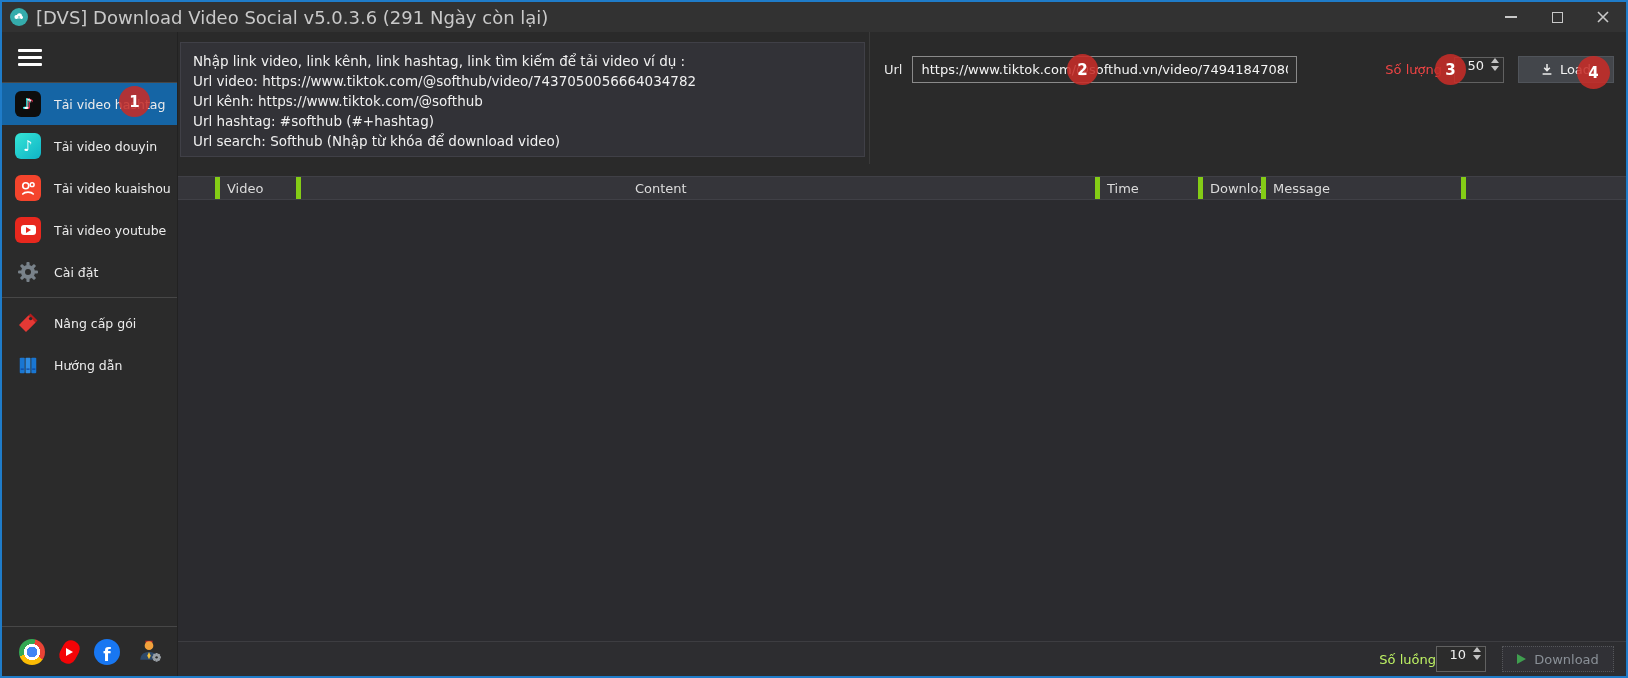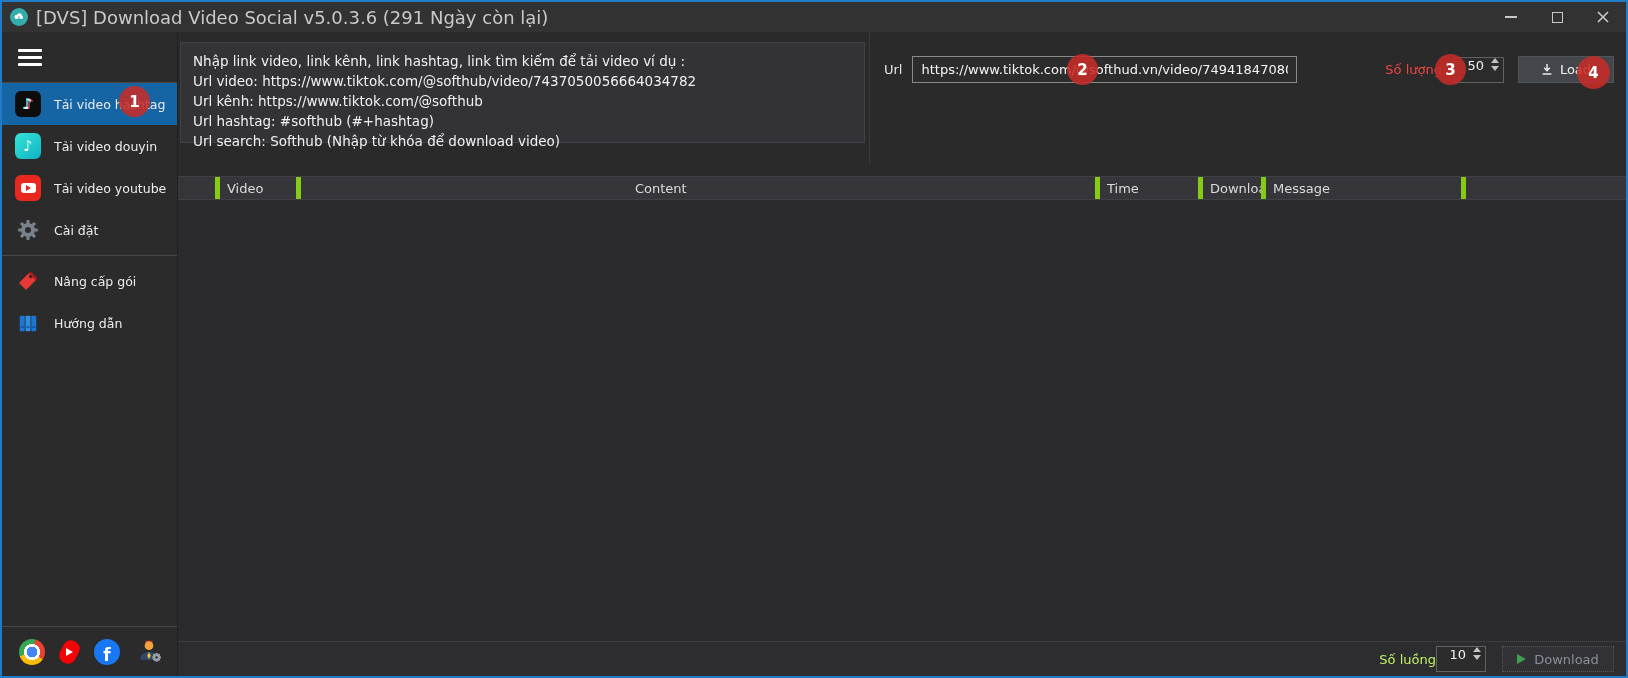--- a/index.html
+++ b/index.html
@@ -56,21 +56,21 @@
   .shorts-tri { width:0; height:0; border-left:7px solid #fff; border-top:4.5px solid transparent;
     border-bottom:4.5px solid transparent; transform:rotate(-28deg); }
   .fb-ic { width:26px; height:26px; border-radius:50%; background:#1877f2; color:#fff;
     font-weight:bold; font-size:17px; display:flex; align-items:flex-end; justify-content:center; overflow:hidden; }
 
   
   .main { flex:1; display:flex; flex-direction:column; background:#2a2a2a; min-width:0; }
 
   .top-row { height:132px; display:flex; flex:0 0 auto; }
   .left-panel { width:692px; border-right:1px solid #3a3a3a; flex:0 0 auto; padding:10px 4px 0 2px; }
-  .instruction-box { height:101px; background:#323237; border:1px solid #404047;
+  .instruction-box { height:115px; background:#323237; border:1px solid #404047;
     color:#f1f1f1; font-size:13.5px; line-height:20px; padding:8px 12px; }
   .url-panel { flex:1; position:relative; }
   .url-row { margin:24px 12px 0 14px; height:27px; display:flex; align-items:center; }
   .url-label { color:#e6e6e6; font-size:13px; margin-right:10px; }
   .url-input { width:385px; height:27px; background:#2c2c2c; border:1px solid #8a8a8a;
     color:#f5f5f5; font-size:13px; padding:0 8px; outline:none;
     font-family:"DejaVu Sans","Liberation Sans",sans-serif; }
   .qty-label { margin-left:auto; color:#ef4444; font-size:13px; margin-right:12px; }
   .spinner { display:flex; align-items:flex-start; border:1px solid #616161; background:#2c2c2c;
     height:26px; }
@@ -152,20 +152,32 @@
         <div class="s-icon">
             <div class="tiktok-sq">♪</div>
           </div>
         <span>Tải video hashtag</span>
       </div>
       <div class="side-item">
         <div class="s-icon">
             <div class="douyin-sq">♪</div>
           </div>
         <span>Tải video douyin</span>
+      </div>
+      <div class="side-item">
+        <div class="s-icon">
+          <div class="kuaishou-sq">
+            <svg width="18" height="18" viewBox="0 0 24 24">
+              <circle cx="9" cy="9" r="4" fill="none" stroke="#fff" stroke-width="2.2"></circle>
+              <circle cx="17.5" cy="7.5" r="2.6" fill="none" stroke="#fff" stroke-width="2"></circle>
+              <path d="M5 20c2.6-3.4 11.4-3.4 14 0" fill="none" stroke="#fff" stroke-width="2.2" stroke-linecap="round"></path>
+            </svg>
+          </div>
+        </div>
+        <span>Tải video kuaishou</span>
       </div>
       <div class="side-item">
         <div class="s-icon">
           <div class="youtube-sq">
               <div class="yt-inner">
                 <div class="yt-tri"></div>
               </div>
             </div>
         </div>
         <span>Tải video youtube</span>

